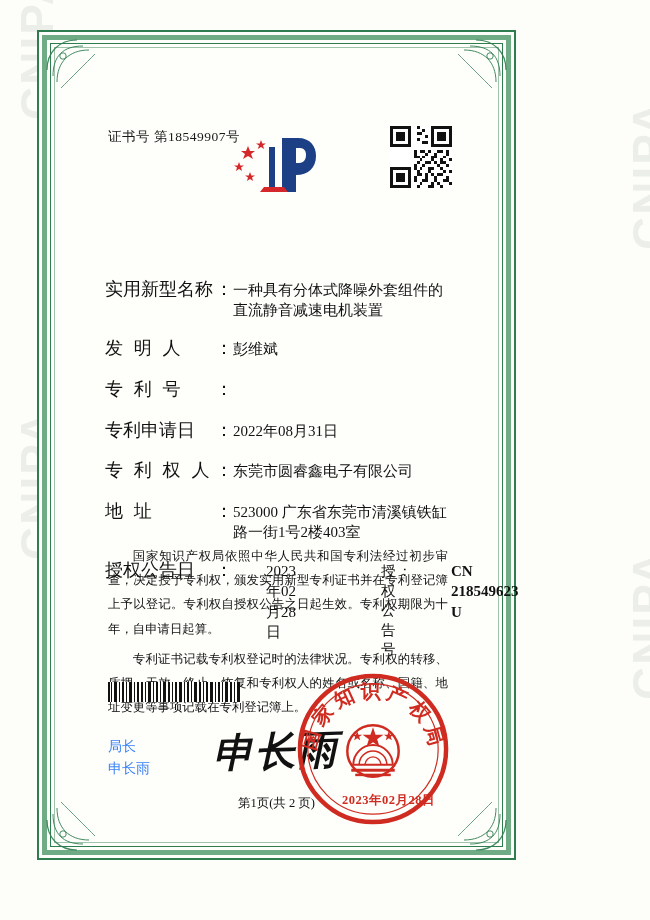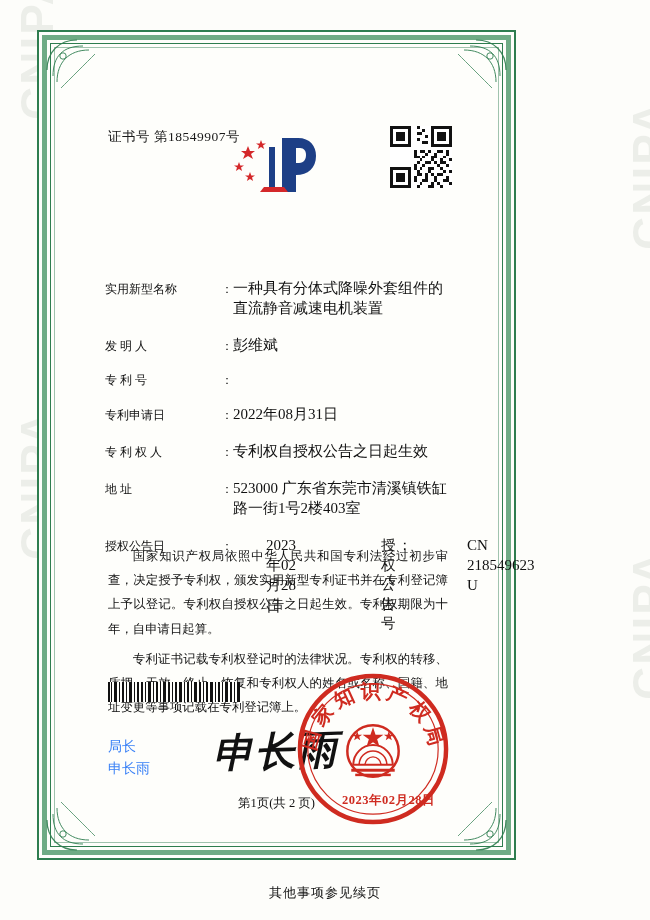--- a/index.html
+++ b/index.html
@@ -142,21 +142,22 @@
     display: flex;
     align-items: baseline;
     margin-bottom: 16.5px;
     line-height: 1.35;
   }
   .lbl {
     width: 105px;
     flex: 0 0 105px;
     display: flex;
     justify-content: space-between;
-    font-size: 12px;
+    font-size: 18px;
+    font-family: Liberation Mono, monospace;
   }
   .lbl.wide { width: 128px; flex-basis: 128px; }
   .lbl span { display: inline-block; }
   .colon { margin-left: 2px; }
   .val { font-size: 15px; }
   .row.split { justify-content: flex-start; gap: 33px; }
   .sub-lbl {
     margin-left: 52px;
     display: flex;
     width: 100px;
@@ -417,42 +418,42 @@
               <span class="colon">：</span>
           </div>
           <div class="val">2022年08月31日</div>
         </div>
 
         <div class="row">
           <div class="lbl wide">
             <span>专 利 权 人</span>
               <span class="colon">：</span>
           </div>
-          <div class="val">专利权自授权公告之日起生效</div>
+          <div class="val">东莞市圆睿鑫电子有限公司</div>
         </div>
 
         <div class="row">
           <div class="lbl wide">
             <span>地 址</span>
               <span class="colon">：</span>
           </div>
           <div class="val">523000 广东省东莞市清溪镇铁缸路一街1号2楼403室</div>
         </div>
 
         <div class="row split">
           <div class="lbl wide">
             <span>授权公告日</span>
               <span class="colon">：</span>
           </div>
           <div class="val">2023年02月28日</div>
           <div class="sub-lbl">
             <span>授权公告号</span>
               <span class="colon">：</span>
           </div>
-          <div class="val" style="margin-left:22px;">CN 218549623 U</div>
+          <div class="val" style="margin-left:6px;font-weight:bold;">CN 218549623 U</div>
         </div>
 
       </div>
 
       <div class="paras">
         <p>国家知识产权局依照中华人民共和国专利法经过初步审查，决定授予专利权，颁发实用新型专利证书并在专利登记簿上予以登记。专利权自授权公告之日起生效。专利权期限为十年，自申请日起算。</p>
         <p>专利证书记载专利权登记时的法律状况。专利权的转移、质押、无效、终止、恢复和专利权人的姓名或名称、国籍、地址变更等事项记载在专利登记簿上。</p>
       </div>
 
       <svg class="barcode" viewBox="0 0 132 20" shape-rendering="crispEdges">
@@ -524,14 +525,13 @@
         <text font-family="'Liberation Serif', serif" font-size="20" font-weight="bold" fill="#cf2b20" letter-spacing="5">
           <textPath href="#sealArc" startOffset="50%" text-anchor="middle">国家知识产权局</textPath>
         </text>
       </svg>
       <div class="seal-date">2023年02月28日</div>
 
       <div class="page-no">第1页(共 2 页)</div>
     </div>
   </div>
 
-  <div class="footer-note">其他事项参见续页</div>
 </div>
 
 </body></html>

